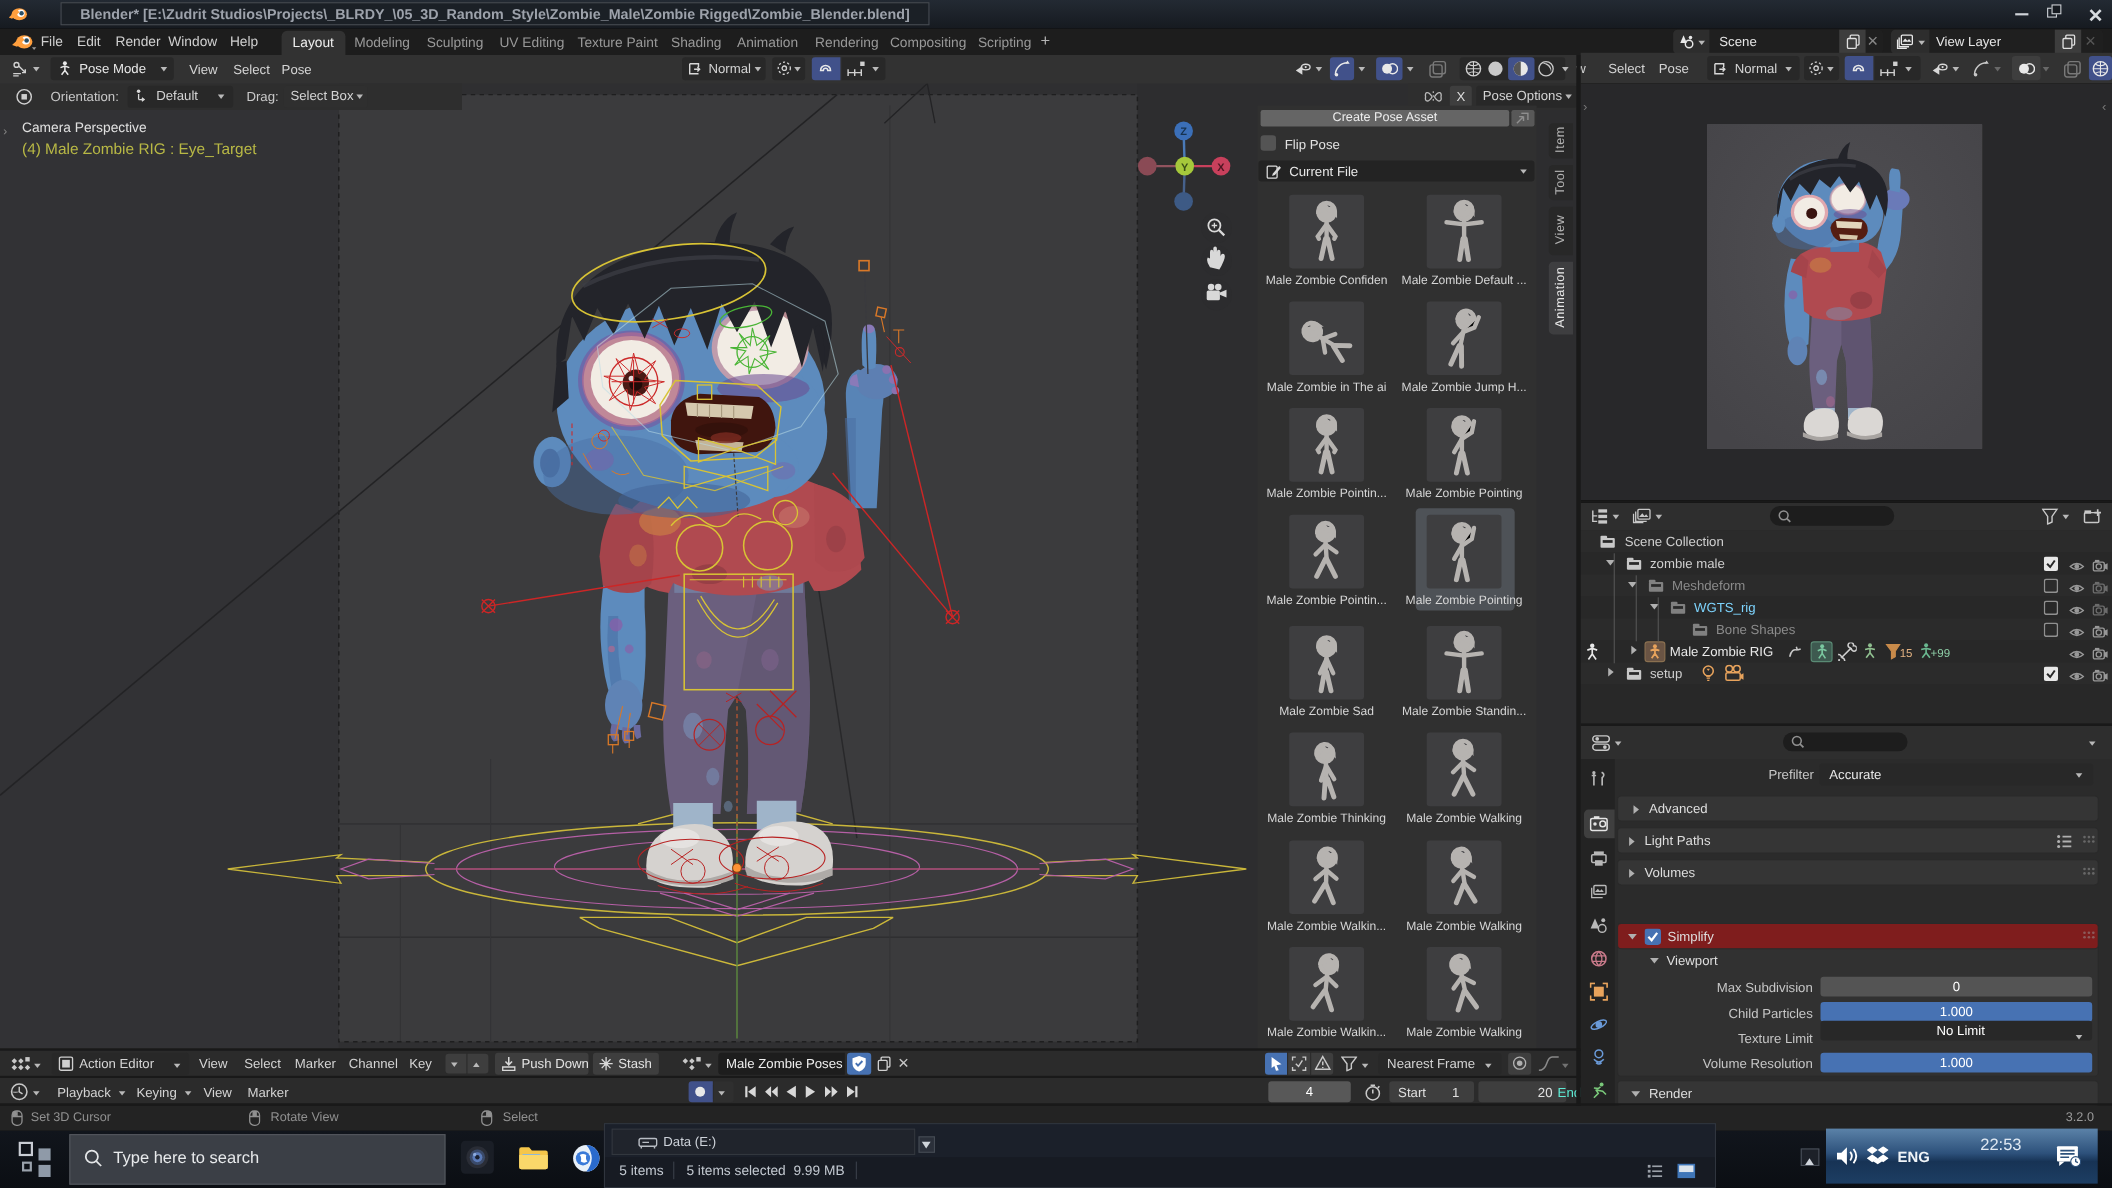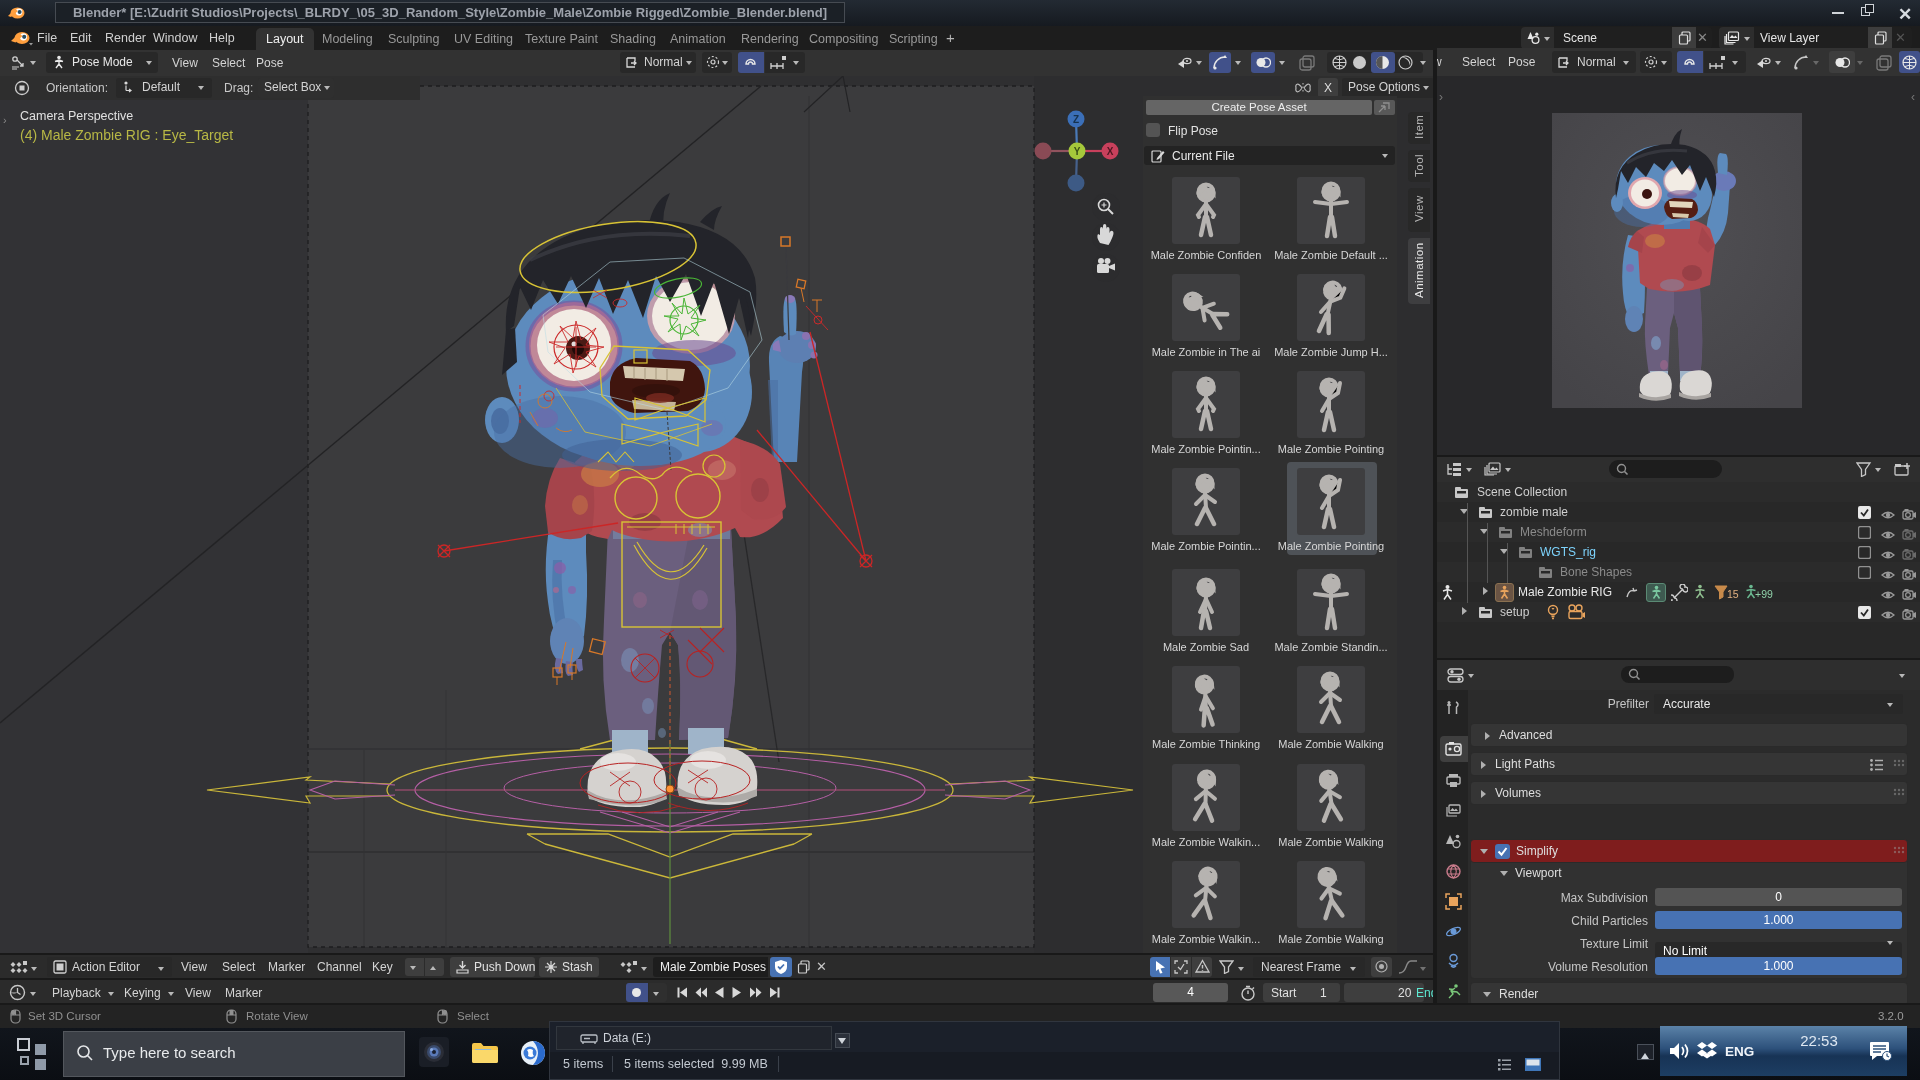--- a/index.html
+++ b/index.html
@@ -1018,21 +1018,21 @@
           <circle cx="10" cy="6" r="1.2" fill="#999"></circle>
         </svg>
   </div>
   <span class="tri-d abs" style="left:63px;top:211px"></span>
   <div class="abs txt" style="left:78px;top:206px;color:#dedede">Viewport</div>
   <div class="abs plabel2" style="left:60px;top:231px;width:151px">Max Subdivision</div>
   <div class="pfield" style="top:228px;background:#545454">0</div>
   <div class="abs plabel2" style="left:60px;top:254px;width:151px">Child Particles</div>
   <div class="pfield" style="top:251px;background:#4772b3">1.000</div>
   <div class="abs plabel2" style="left:60px;top:277px;width:151px">Texture Limit</div>
-  <div class="pfield" style="top:282px;background:#282828;text-align:left;padding-left:8px">No Limit</div>
+  <div class="pfield" style="top:268px;background:#282828;text-align:center;padding-left:8px">No Limit</div>
   <span class="ddarrow abs" style="left:450px;top:281px"></span>
   <div class="abs plabel2" style="left:60px;top:300px;width:151px">Volume Resolution</div>
   <div class="pfield" style="top:297px;background:#4772b3">1.000</div>
   <div class="panelhead" style="top:322px">
         <span class="tri-d abs" style="left:12px;top:9px"></span>
         <span class="abs" style="left:28px;top:4px">Render</span>
       </div>
 </div>
 
 <div class="abs" id="dopehead">

